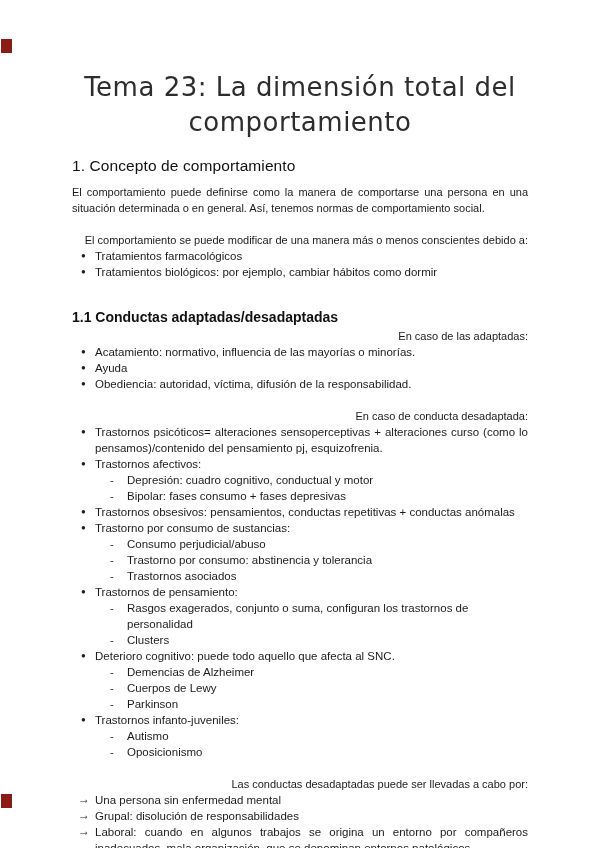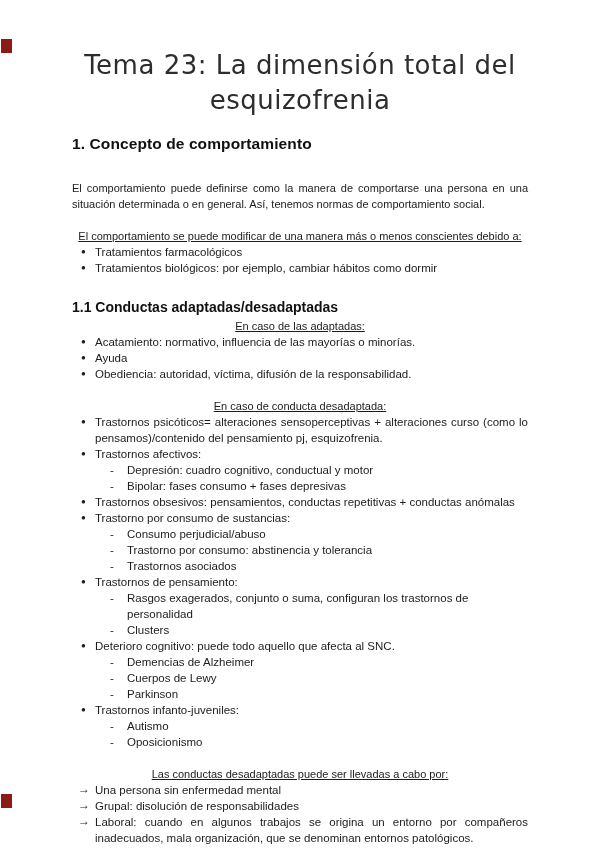--- a/index.html
+++ b/index.html
@@ -11,52 +11,52 @@
   html,body{width:600px;height:848px;background:#ffffff;overflow:hidden;}
   body{font-family:"Liberation Sans", sans-serif;color:var(--ink);position:relative;}
 
   .red-marker{position:absolute;left:1px;width:11px;height:14px;background:var(--marker-color);}
   .red-marker.top{top:39px;}
   .red-marker.bottom{top:794px;}
 
   .page{padding:0 72px;}
 
   .doc-title{
-    margin-top:48px;
+    margin-top:70px;
     text-align:center;
     font-family:"DejaVu Sans", sans-serif;
     font-weight:400;
     font-size:26px;
     line-height:35px;
     color:var(--title-ink);
     letter-spacing:0.5px;
   }
 
   h1.sec{
     font-size:15.5px;
-    font-weight:bold;
+    font-weight:normal;
     color:#111;
     margin-top:17px;
-    margin-bottom:27px;
+    margin-bottom:9px;
     letter-spacing:0.1px;
   }
   h2.subsec{
     font-size:14px;
     font-weight:bold;
     color:#111;
-    margin-top:23px;
+    margin-top:29px;
     margin-bottom:3px;
   }
 
   p.body{
     font-size:11px;
     line-height:16px;
     text-align:justify;
   }
-  p.body.nojust{text-align:center;text-decoration:underline;}
+  p.body.nojust{text-align:right;}
   p.gap-before{margin-top:16px;}
 
   ul{list-style:none;}
   ul.blist > li{
     position:relative;
     padding-left:23px;
     font-size:11.5px;
     line-height:16px;
   }
   ul.blist > li > .b{
@@ -90,21 +90,21 @@
 </head>
 <body>
 
 <div class="red-marker top"></div>
 <div class="red-marker bottom"></div>
 
 <div class="page">
 
   <div class="doc-title">
     <div>Tema 23: La dimensión total del</div>
-    <div>esquizofrenia</div>
+    <div>comportamiento</div>
   </div>
 
   <h1 class="sec">1. Concepto de comportamiento</h1>
 
   <p class="body">El comportamiento puede definirse como la manera de comportarse una persona en una situación determinada o en general. Así, tenemos normas de comportamiento social.</p>
 
   <p class="body nojust gap-before">El comportamiento se puede modificar de una manera más o menos conscientes debido a:</p>
 
   <ul class="blist">
     <li><span class="b">●</span><span>Tratamientos farmacológicos</span></li>

